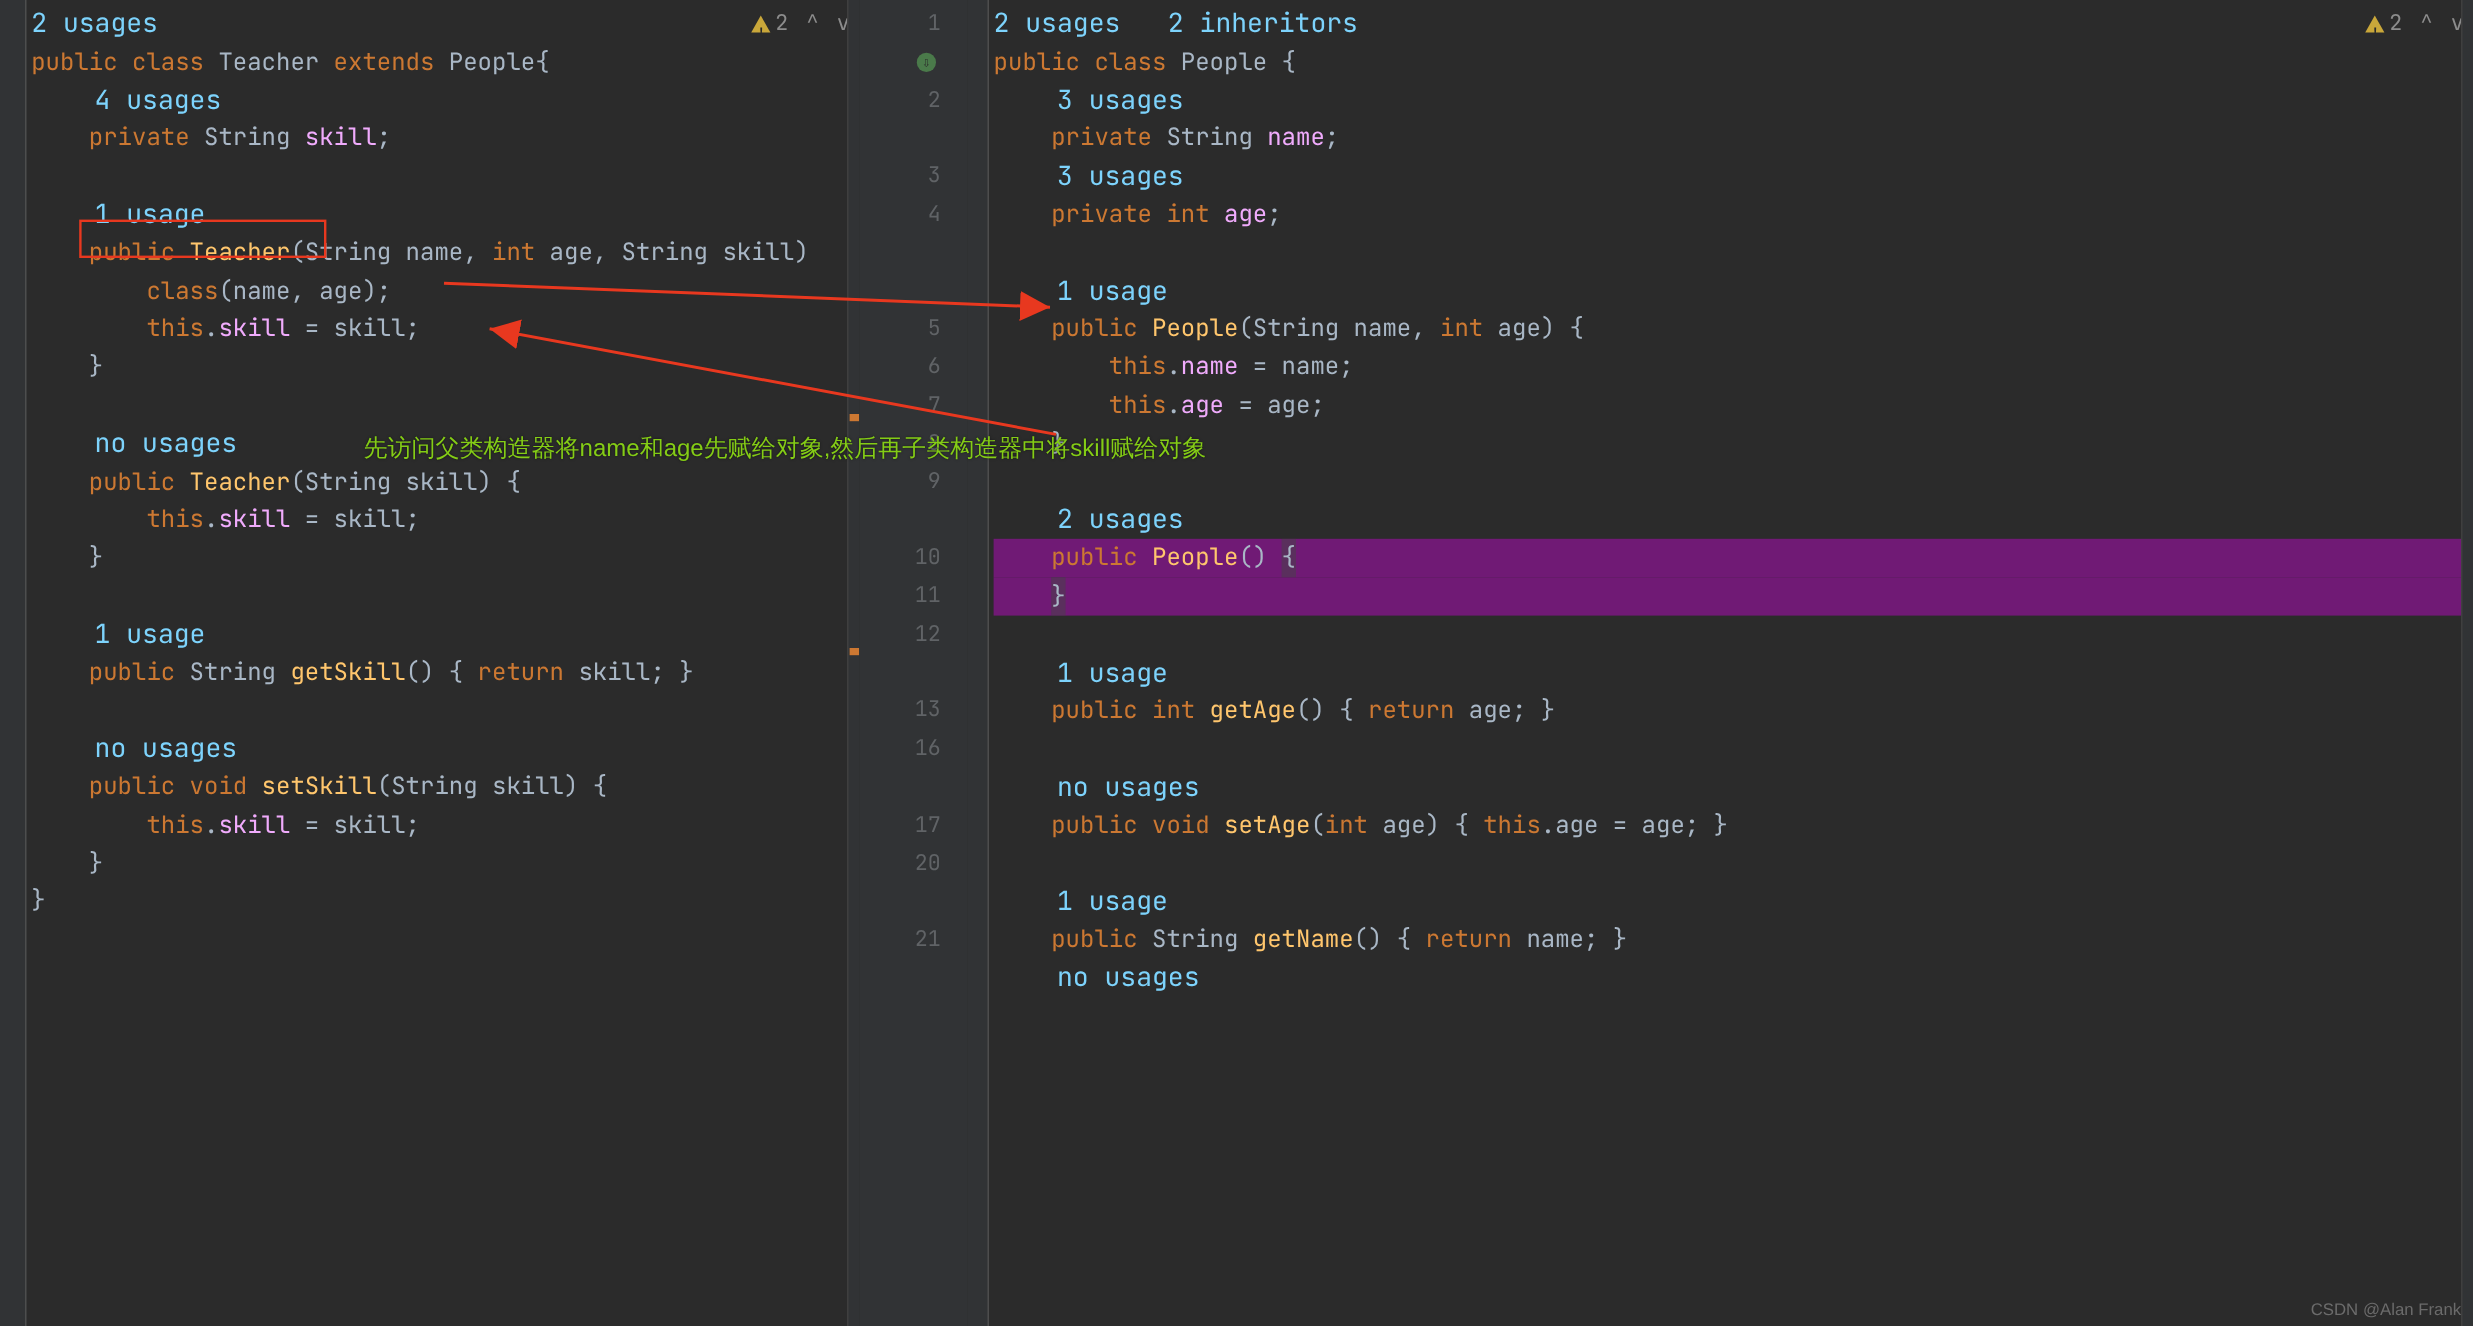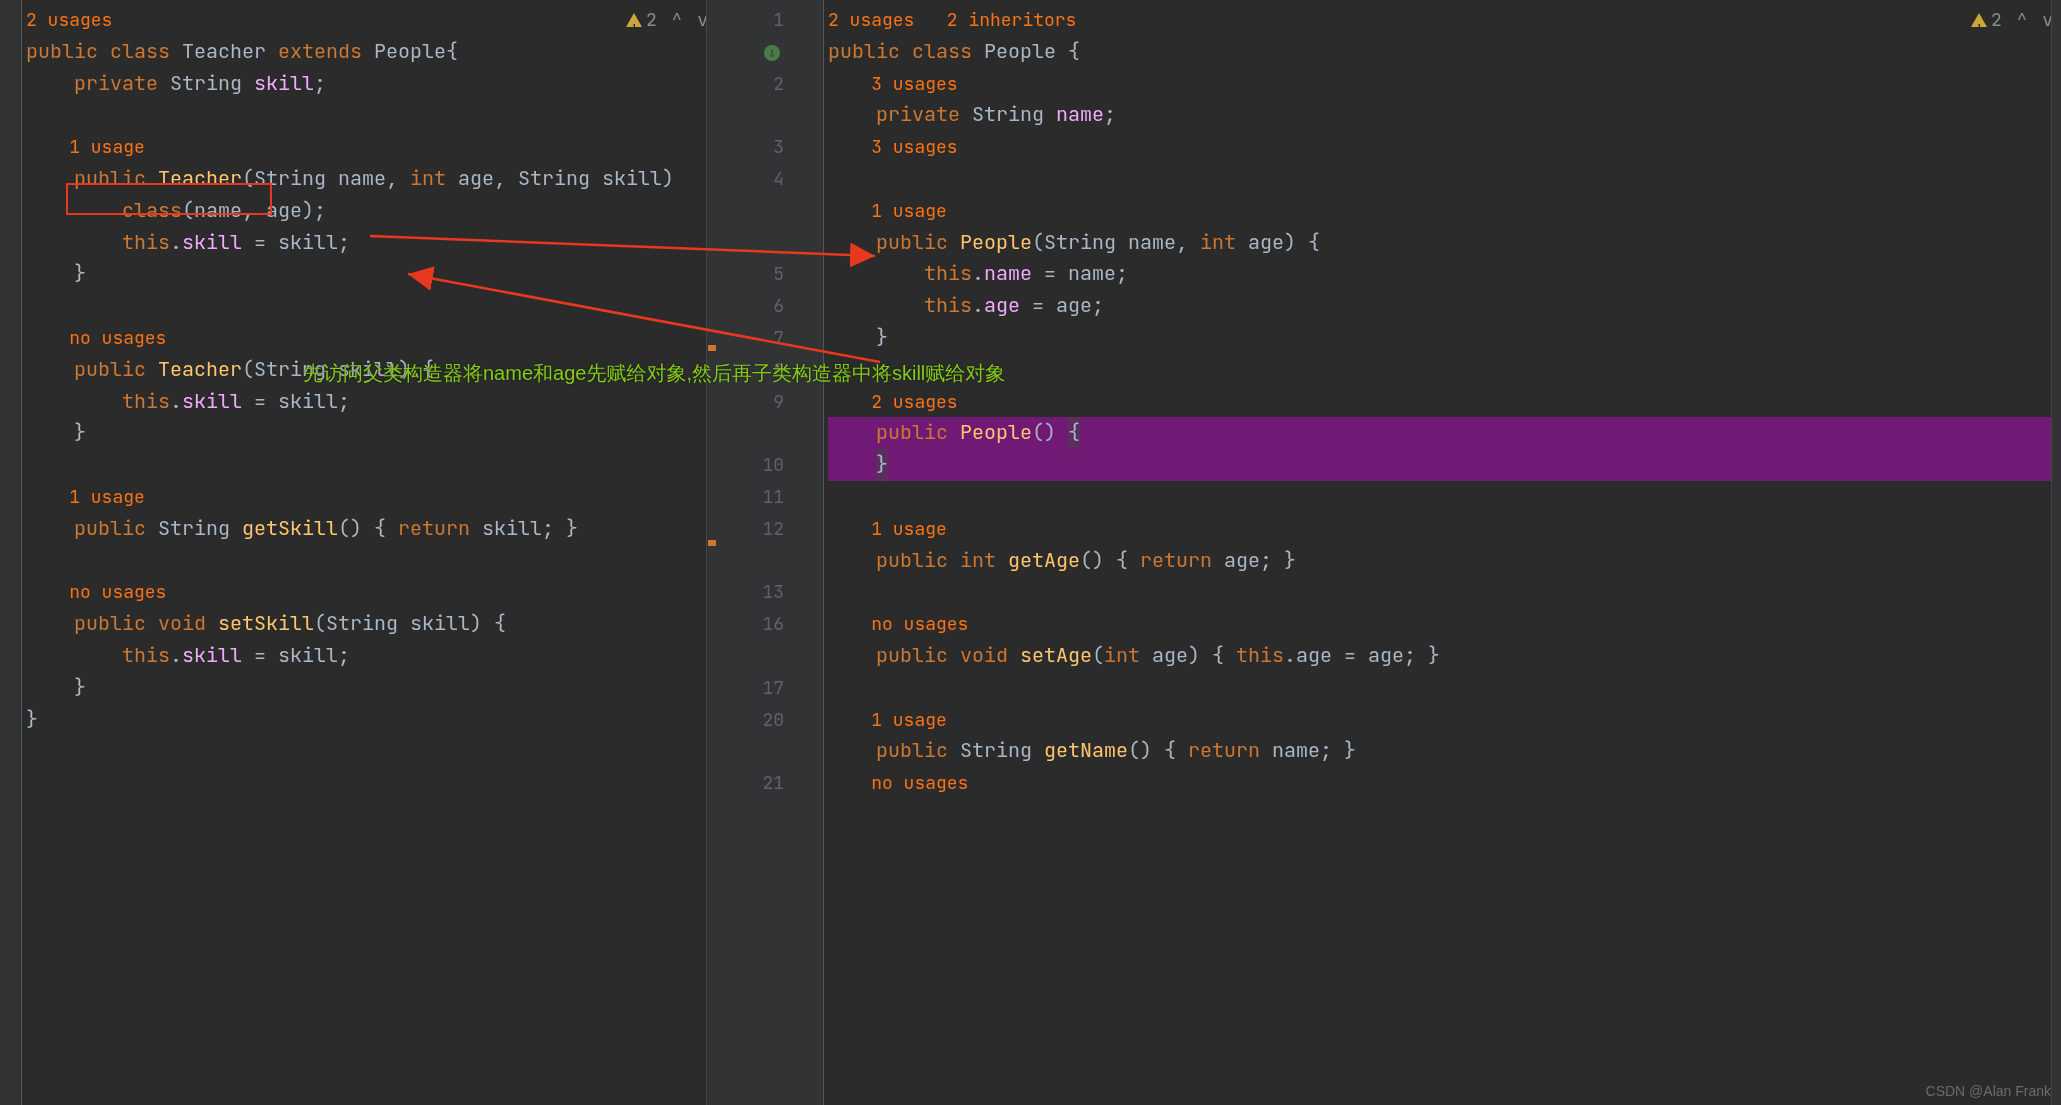--- a/index.html
+++ b/index.html
@@ -31,21 +31,21 @@
   .code-area {
     flex:1; position:relative; padding-top:4px; padding-left:4px;
     line-height:31.8px; font-size:20px;
   }
   .code-area-left {
     position:relative; padding-top:4px; padding-left:4px;
     line-height:31.8px; font-size:20px;
     width:calc(716px - 22px);
   }
   .line { white-space:pre; height:31.8px; }
-  .hint { color:#f97316; font-style:normal; font-size:18px;}
+  .hint { color:#7dd3fc; font-style:normal; font-size:22px;}
   .kw { color:#cc7832; }
   .type { color:#a9b7c6; }
   .field { color:#f0abfc; }
   .method-decl { color:#ffc66d; }
   .punct { color:#a9b7c6; }
   .this { color:#cc7832;margin-top:20px; }
   .num-col {
     text-align:right; padding-right:22px;
     line-height:31.8px; height:31.8px; color:#606366; font-size:18px;
   }
@@ -103,20 +103,21 @@
     <div class="code-area-left" style="position:absolute;left:22px;top:0;">
       <div class="warn-badge">
         <span class="warn-tri"></span>
         <span>2</span>
         <span class="chev">&nbsp;^&nbsp;</span>
         <span class="chev">v</span>
       </div>
 
       <div class="line hint">2 usages</div>
       <div class="line"><span class="kw">public</span> <span class="kw">class</span> <span class="type">Teacher</span> <span class="kw">extends</span> <span class="type">People</span><span class="punct">{</span></div>
+      <div class="line hint">    <span>4 usages</span></div>
       <div class="line">    <span class="kw">private</span> <span class="type">String</span> <span class="field">skill</span><span class="punct">;</span></div>
       <div class="line"></div>
       <div class="line hint">    <span>1 usage</span></div>
       <div class="line">    <span class="kw">public</span> <span class="method-decl">Teacher</span><span class="punct">(String name, </span><span class="kw">int</span><span class="punct"> age, String skill)</span></div>
       <div class="line">        <span class="kw">class</span><span class="punct">(name, age);</span></div>
       <div class="line">        <span class="this">this</span><span class="punct">.</span><span class="field">skill</span><span class="punct"> = skill;</span></div>
       <div class="line">    }</div>
       <div class="line"></div>
       <div class="line hint">    <span>no usages</span></div>
       <div class="line">    <span class="kw">public</span> <span class="method-decl">Teacher</span><span class="punct">(String skill) {</span></div>
@@ -176,20 +177,21 @@
         <span>2</span>
         <span class="chev">&nbsp;^&nbsp;</span>
         <span class="chev">v</span>
       </div>
 
       <div class="line hint"><span>2 usages</span>   <span>2 inheritors</span></div>
       <div class="line"><span class="kw">public</span> <span class="kw">class</span> <span class="type">People</span><span class="punct"> {</span></div>
       <div class="line hint">    <span>3 usages</span></div>
       <div class="line">    <span class="kw">private</span> <span class="type">String</span> <span class="field">name</span><span class="punct">;</span></div>
       <div class="line hint">    <span>3 usages</span></div>
+      <div class="line">    <span class="kw">private</span> <span class="kw">int</span> <span class="field">age</span><span class="punct">;</span></div>
       <div class="line"></div>
       <div class="line hint">    <span>1 usage</span></div>
       <div class="line">    <span class="kw">public</span> <span class="method-decl">People</span><span class="punct">(String name, </span><span class="kw">int</span><span class="punct"> age) {</span></div>
       <div class="line">        <span class="this">this</span><span class="punct">.</span><span class="field">name</span><span class="punct"> = name;</span></div>
       <div class="line">        <span class="this">this</span><span class="punct">.</span><span class="field">age</span><span class="punct"> = age;</span></div>
       <div class="line">    }</div>
       <div class="line"></div>
       <div class="line hint">    <span>2 usages</span></div>
       <div class="line hl-line">    <span class="kw">public</span> <span class="method-decl">People</span><span class="punct">() </span><span class="green-hl">{</span></div>
       <div class="line hl-line">    <span class="green-hl">}</span></div>

